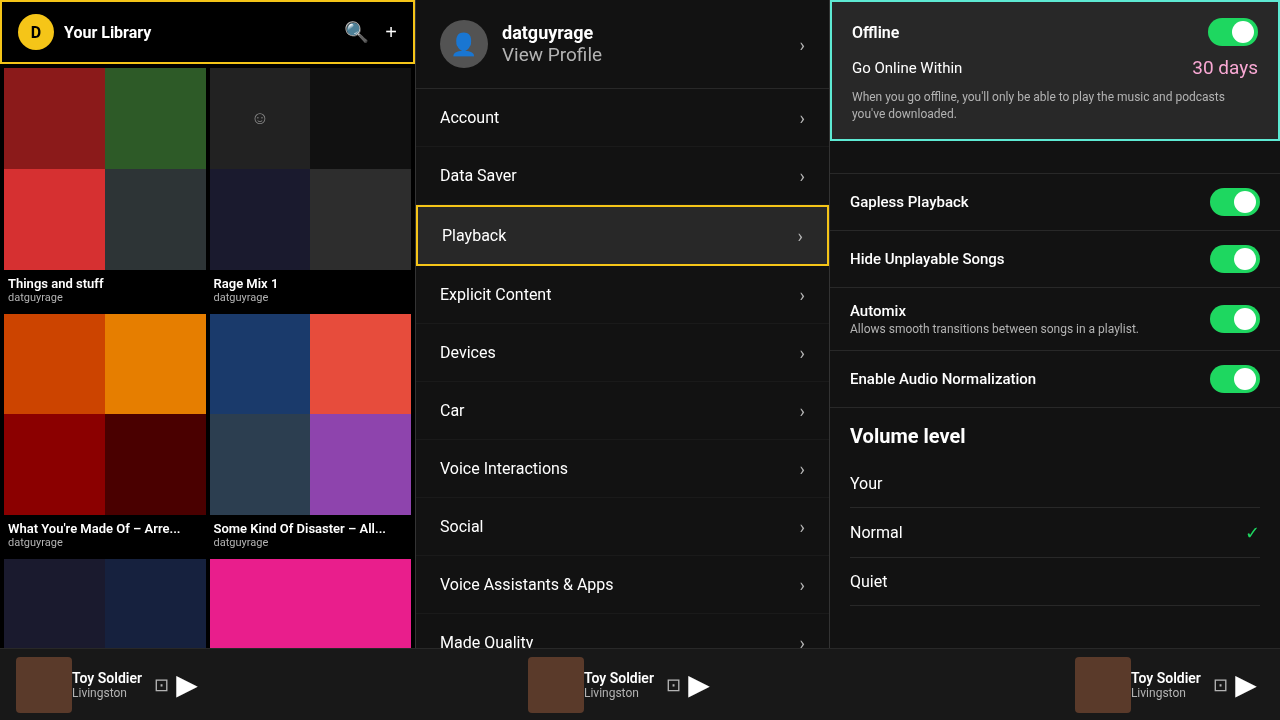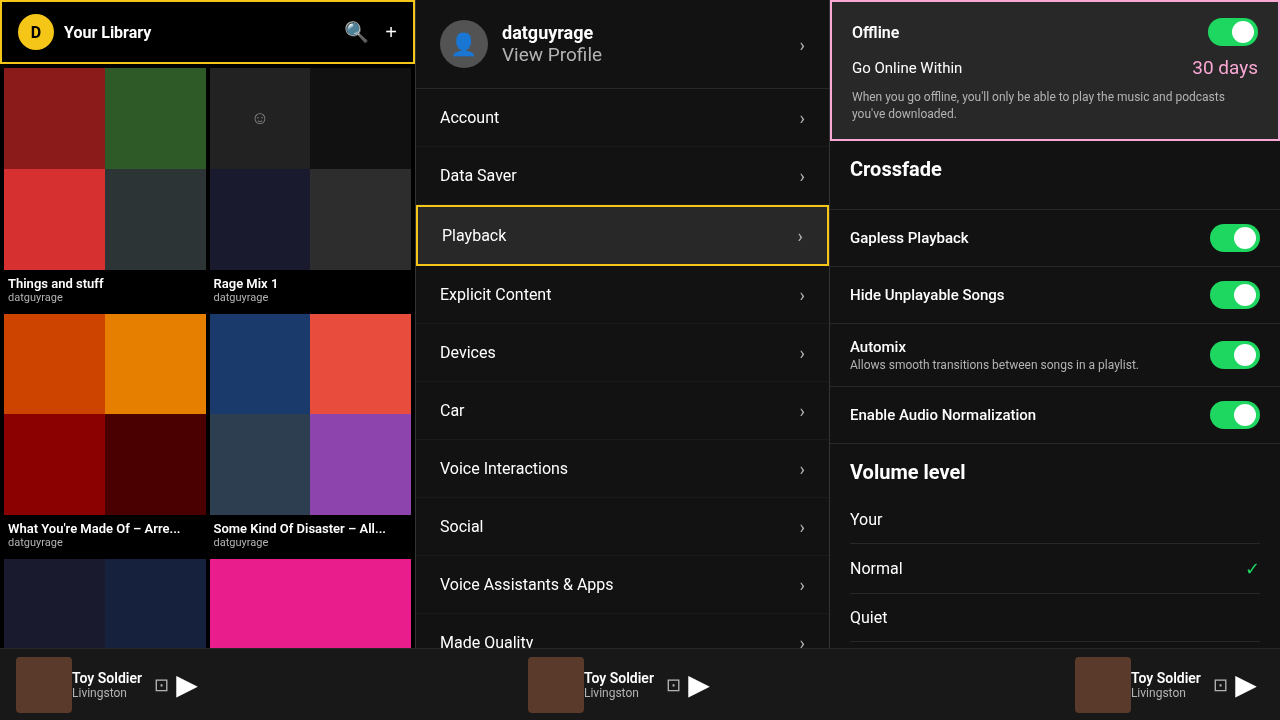--- a/index.html
+++ b/index.html
@@ -208,21 +208,21 @@
     .right-panel {
       flex: 1;
       background: #121212;
       overflow-y: auto;
       padding: 0;
     }
 
     .offline-section {
       background: #282828;
       padding: 16px 20px;
-      border: 2px solid #f9a8d4;
+      border: 2px solid #5eead4;
       margin-bottom: 0;
     }
 
     .offline-row {
       display: flex;
       align-items: center;
       justify-content: space-between;
       margin-bottom: 4px;
     }
 
@@ -608,21 +608,20 @@
         </div>
       </div>
       <div class="go-online-row">
         <span class="go-online-label">Go Online Within</span>
         <span class="go-online-value">30 days</span>
       </div>
       <div class="offline-description">When you go offline, you'll only be able to play the music and podcasts you've downloaded.</div>
     </div>
 
     <div class="section-block">
-      <div class="section-title">Crossfade</div>
     </div>
 
     <div class="toggle-row">
       <div class="toggle-row-left">
         <div class="toggle-row-title">Gapless Playback</div>
       </div>
       <div class="toggle">
         <div class="toggle-track">
           <div class="toggle-thumb"></div>
         </div>

